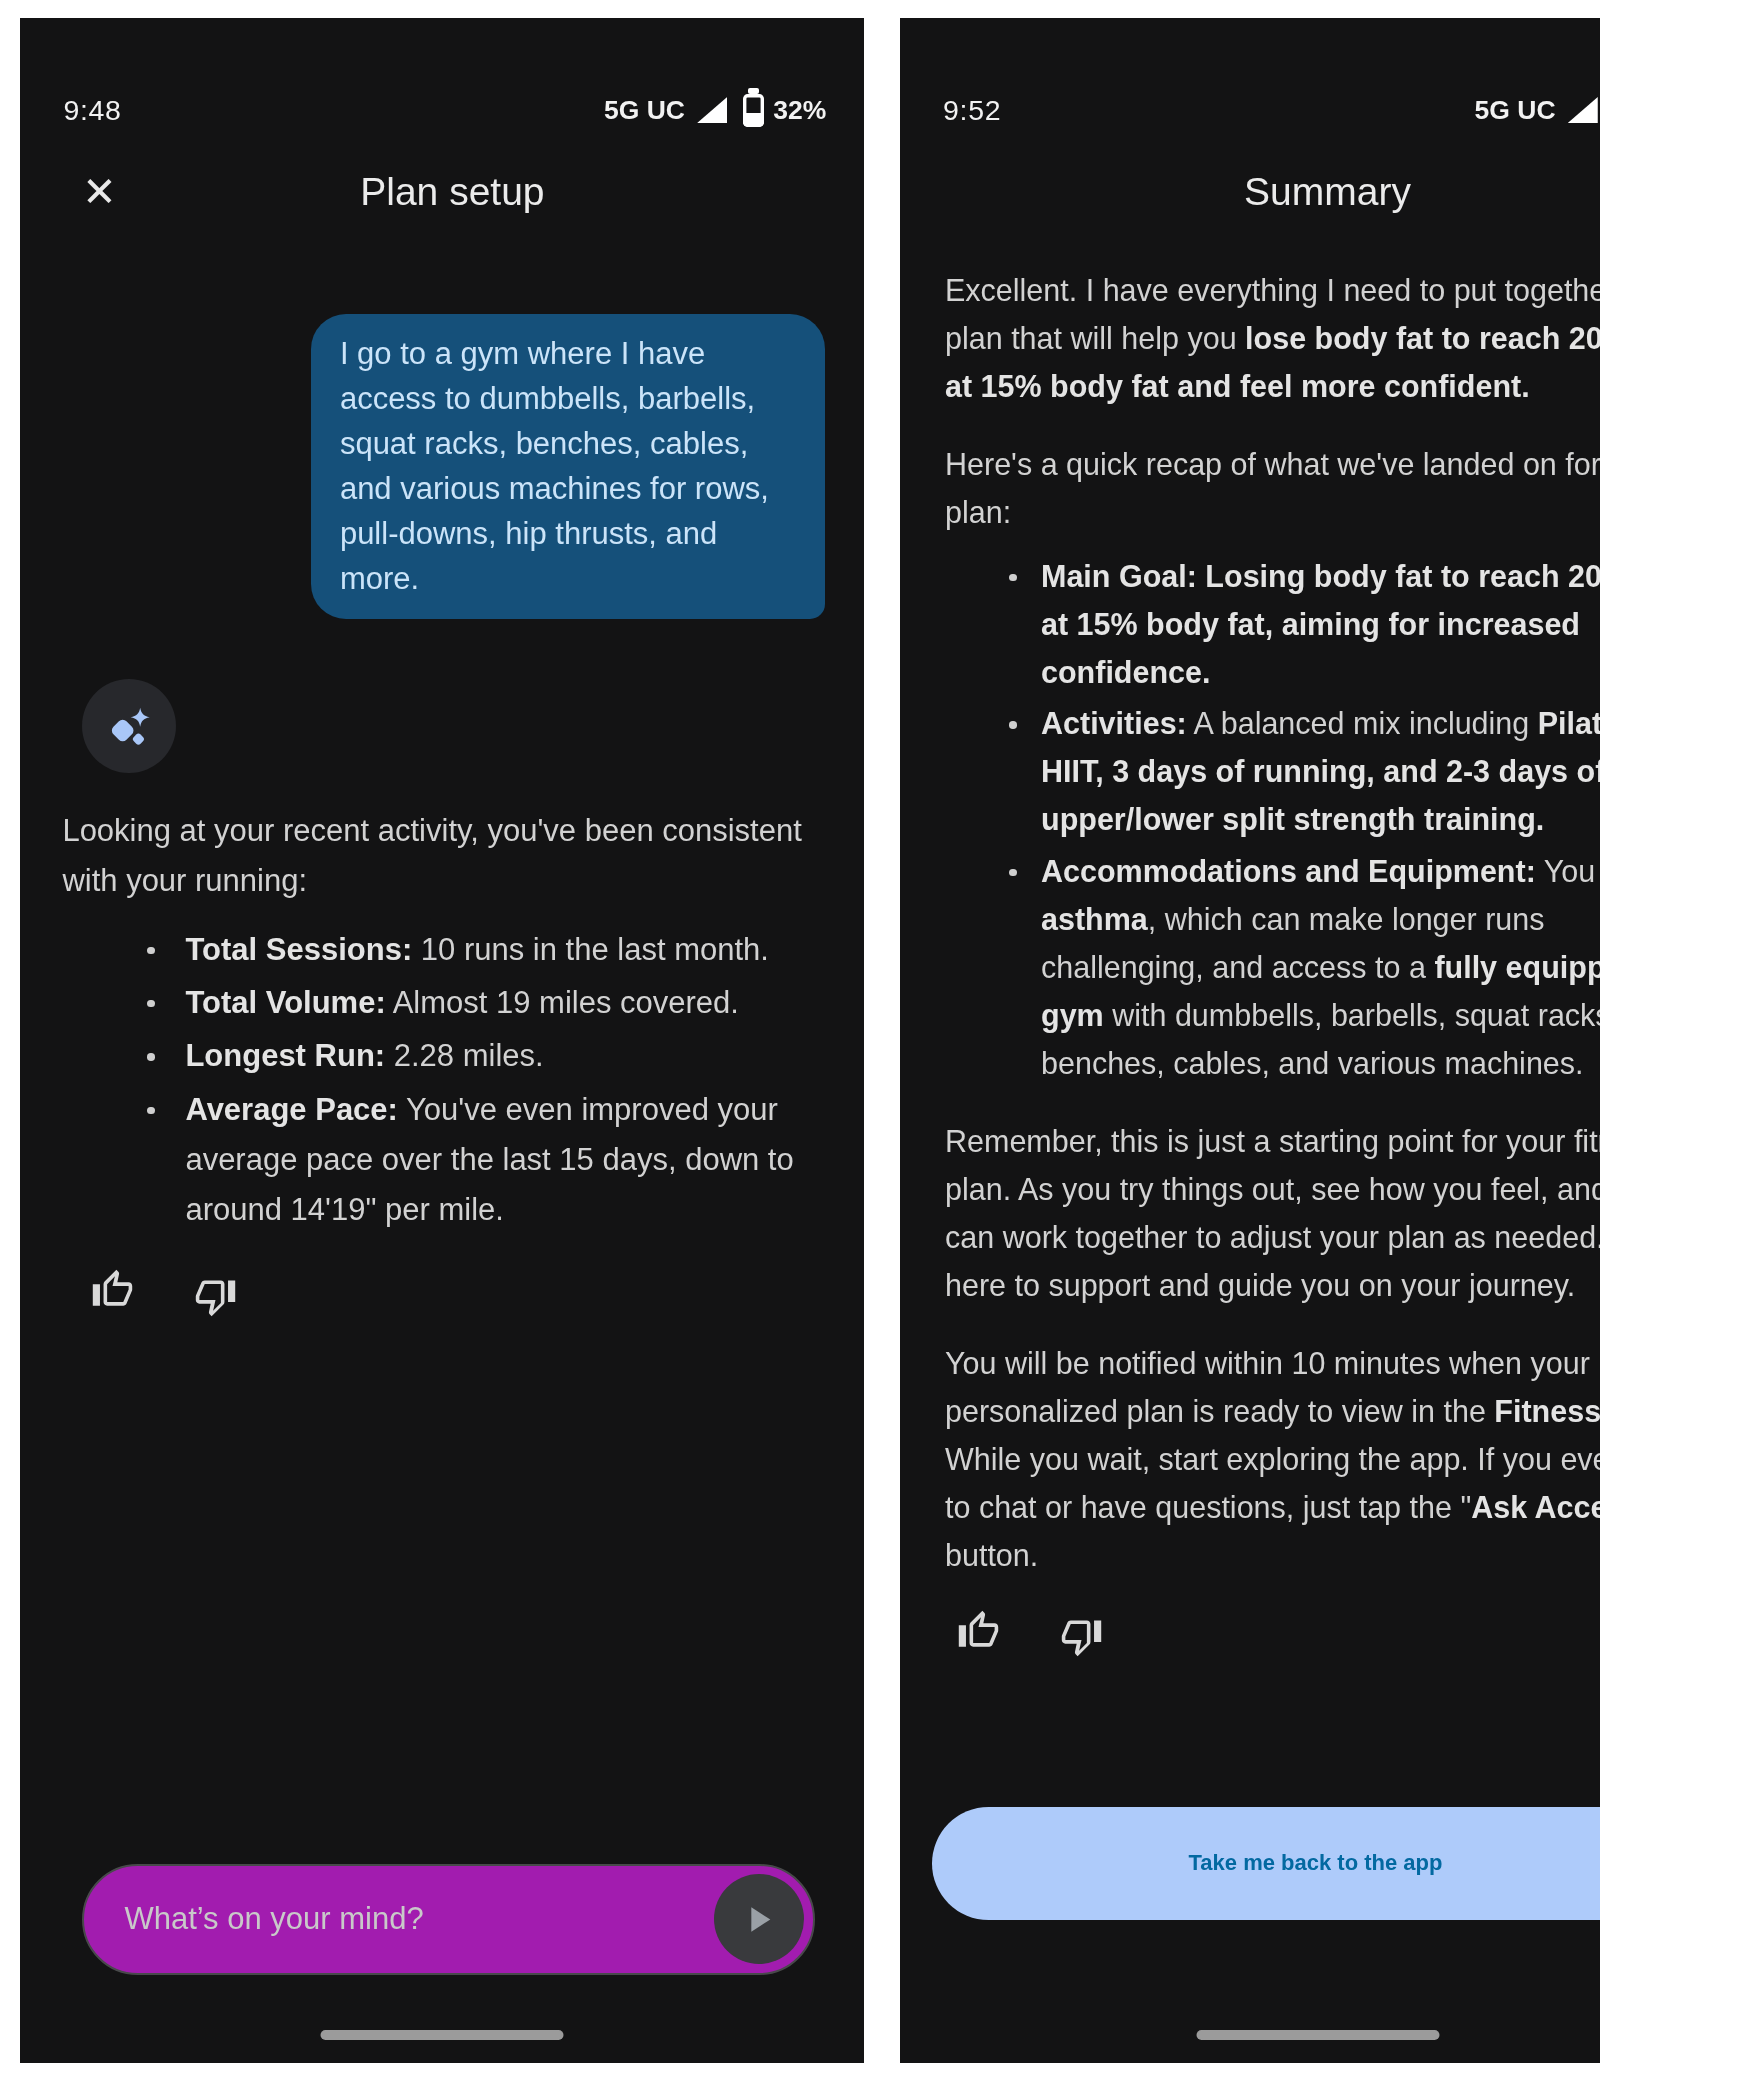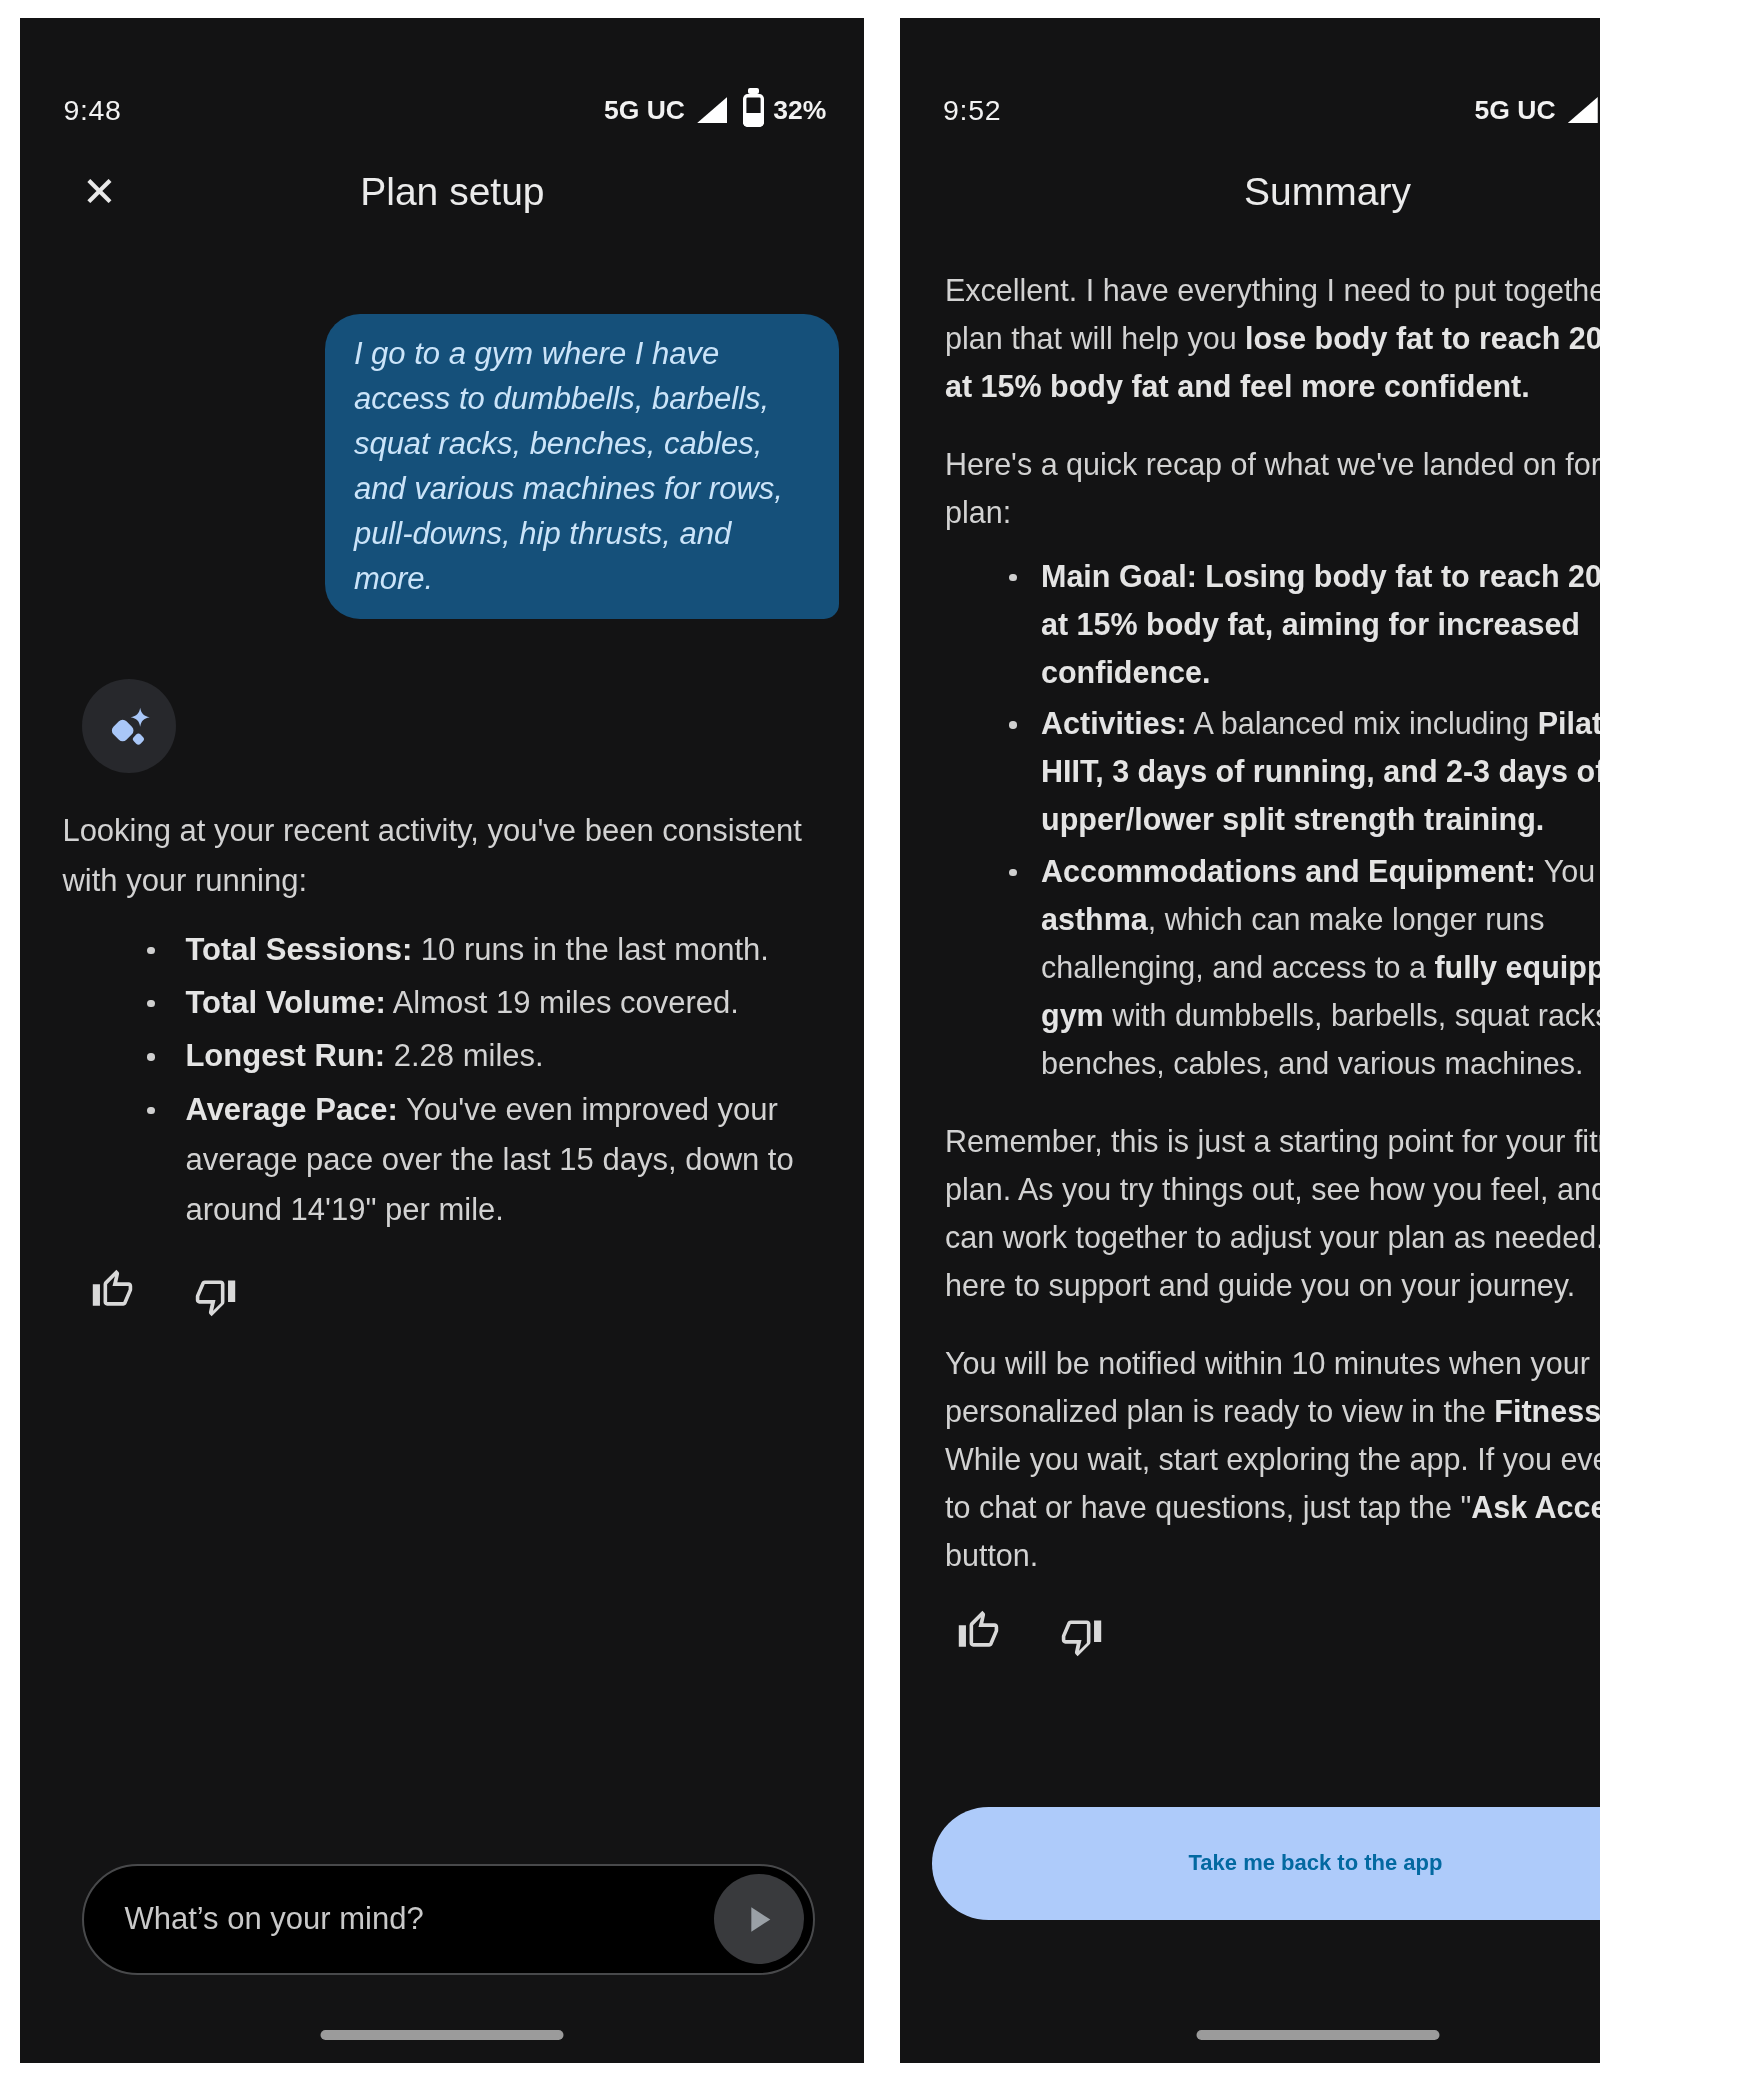--- a/index.html
+++ b/index.html
@@ -23,23 +23,23 @@
 
   
   .header{position:absolute;top:144px;left:0;right:0;height:61px;}
   .close{position:absolute;left:53px;top:50%;transform:translateY(-50%);width:52px;height:52px;
          display:flex;align-items:center;justify-content:center;color:#e9e9e9;font-size:41px;
          font-weight:300;cursor:default;}
   .title{position:absolute;left:0;right:0;top:50%;transform:translateY(-50%);
          text-align:center;font-size:39px;color:#ebebeb;padding-left:20px;}
 
   
-  .bubble{position:absolute;top:296px;right:25px;width:514px;box-sizing:border-box;
+  .bubble{position:absolute;top:296px;right:39px;width:514px;box-sizing:border-box;
           padding:17.6px 28.5px;background:#15507a;color:#cbe4f9;font-size:31px;line-height:45px;
-          border-radius:35px 35px 15px 35px;font-style:italic;}
+          border-radius:35px 35px 15px 35px;}
 
   
   .avatar{position:absolute;top:661px;left:62px;width:94px;height:94px;border-radius:50%;
           background:#27282c;display:flex;align-items:center;justify-content:center;}
 
   
   .content{position:absolute;}
   .phone.left  .content{top:788px;left:42px;width:752px;font-size:31px;line-height:50px;}
   .phone.right .content{top:248px;left:45px;width:752px;font-size:30.5px;line-height:48px;}
   .content p{margin:0;}
@@ -62,21 +62,21 @@
   .thumbs{display:flex;gap:60px;}
   .phone.left  .thumbs{margin-top:33px;margin-left:28.5px;}
   .phone.right .thumbs{margin-top:30px;margin-left:12.2px;}
   .thumb{width:43px;height:43px;cursor:default;}
   .thumb.down{margin-top:6.8px;}
   .thumb svg{width:100%;height:100%;fill:#d9d9d9;}
 
   
   .composer{position:absolute;left:62px;bottom:88px;width:733px;height:111px;box-sizing:border-box;
             border:2px solid #48494b;border-radius:57px;display:flex;align-items:center;
-            padding:0 9.5px 0 38px;background:#000000;}
+            padding:0 9.5px 0 38px;background:#a21caf;}
   .composer input{flex:1;background:transparent;border:none;outline:none;color:#d6d6d6;
                   font-size:31px;font-family:"Liberation Sans",sans-serif;min-width:0;}
   .composer input::placeholder{color:#c9c9c9;opacity:1;}
   .send{width:90px;height:90px;border-radius:50%;background:#393a3d;flex:none;
         display:flex;align-items:center;justify-content:center;cursor:default;}
   .send svg{width:43px;height:43px;fill:#9aa0a6;}
 
   
   .cta{position:absolute;left:32px;top:1789px;width:767px;height:113px;border-radius:57px;
        background:#aecbfa;border:none;color:#0369a1;font-size:22px;font-weight:700;

